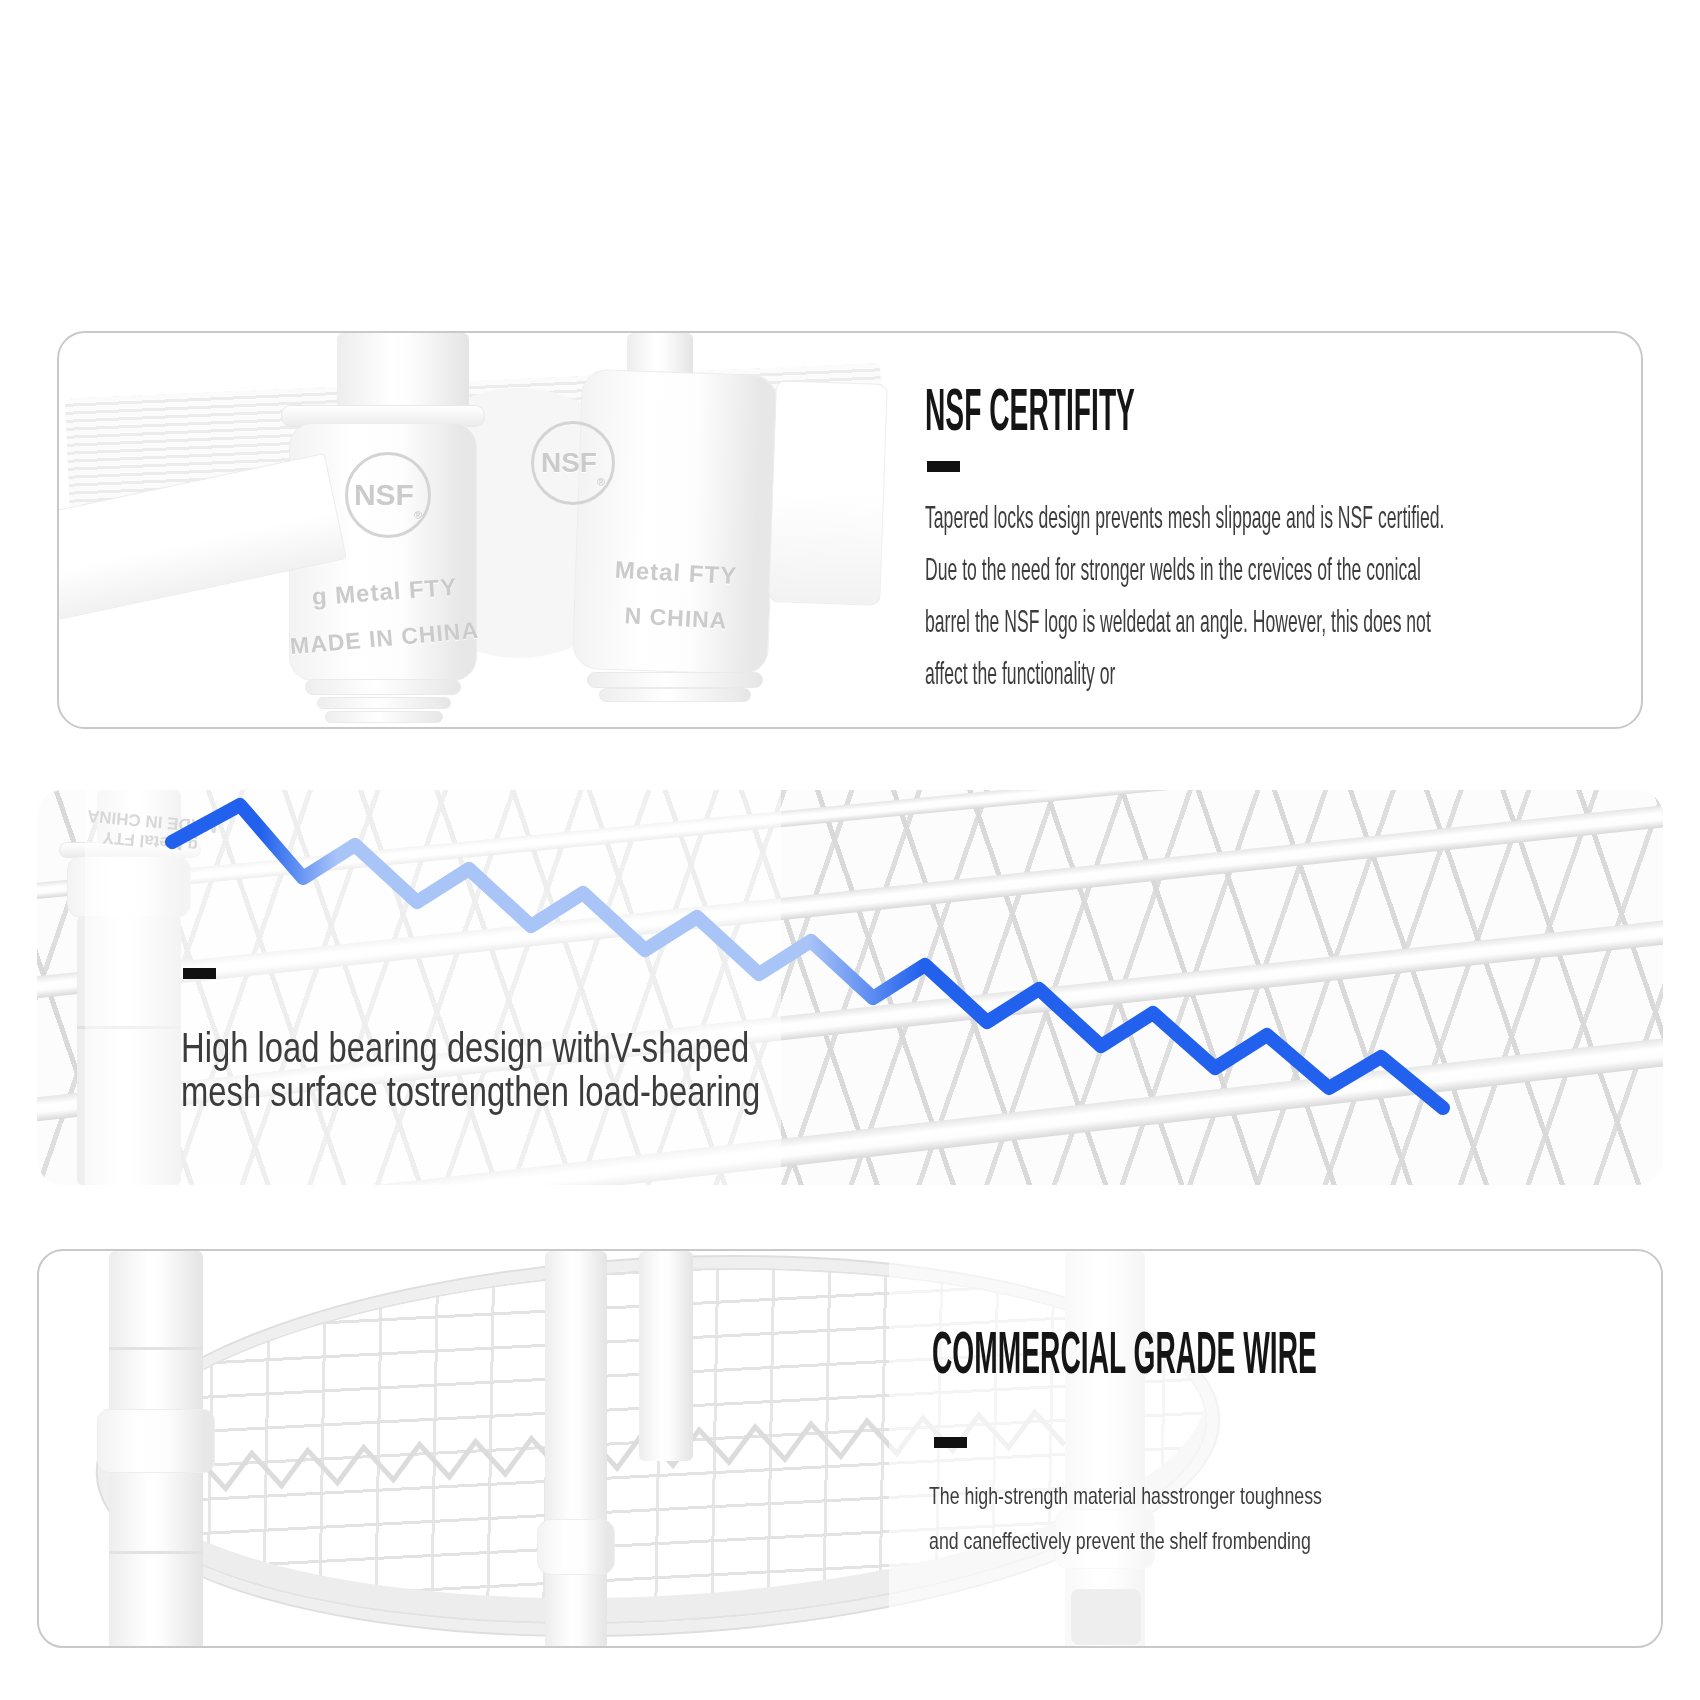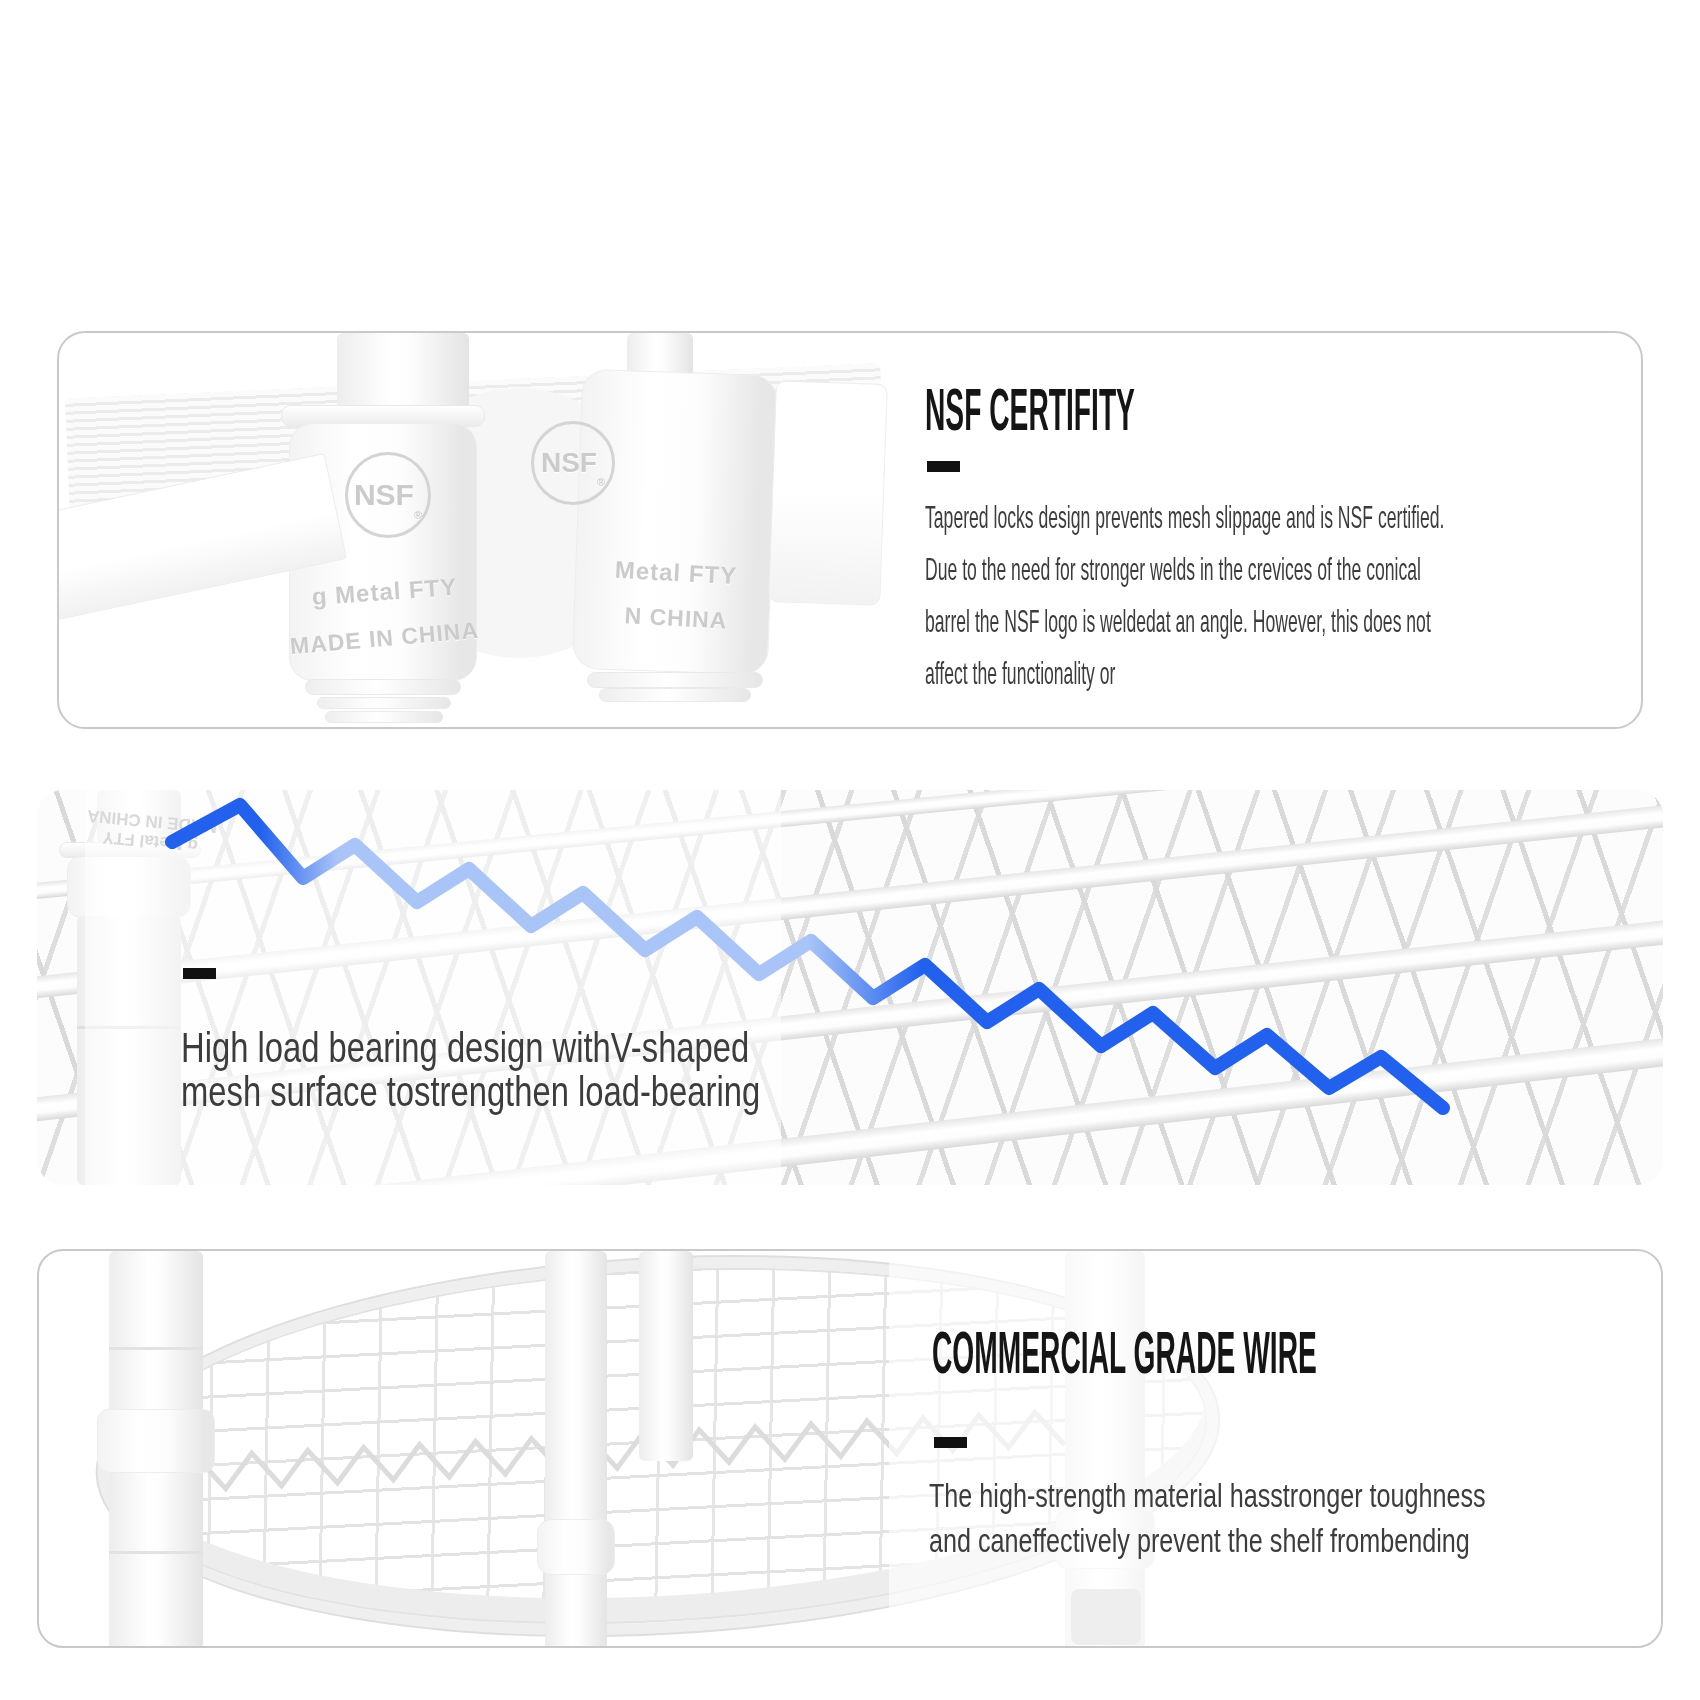--- a/index.html
+++ b/index.html
@@ -37,21 +37,21 @@
   .hx{transform:scaleX(.47);}
   .b1x{transform:scaleX(.55);}
   .b2x{transform:scaleX(.78);}
   .b3x{transform:scaleX(.74);}
   .sec-heading{position:absolute;font-weight:700;font-size:60px;color:var(--heading-black);line-height:1.0;white-space:nowrap;}
   .dash{position:absolute;width:33px;height:11px;background:#111;}
   .body-block{position:absolute;color:var(--body-gray);}
   .body-block .bl{display:flex;align-items:center;white-space:nowrap;}
   .body1 .bl{height:52px;font-size:32px;}
   .body2 .bl{height:44px;font-size:42px;}
-  .body3 .bl{height:45px;font-size:34px;}
+  .body3 .bl{height:45px;font-size:24px;}
 
   
   .photo1{position:absolute;left:0;top:0;width:830px;height:394px;overflow:hidden;}
   .stripe-band{left:8px;top:48px;width:816px;height:116px;transform:rotate(-2.5deg);
     background:repeating-linear-gradient(180deg,#fbfbfb 0 5px,#ececec 5px 8px);border-radius:6px;}
   .soft-disc{left:325px;top:55px;width:270px;height:270px;border-radius:50%;background:#f6f6f6;}
   .pole{background:linear-gradient(90deg,#ededed 0,#ffffff 42%,#fdfdfd 55%,#e4e4e4 100%);border-radius:6px;}
   .collar{background:linear-gradient(90deg,#f3f3f3 0,#ffffff 35%,#fdfdfd 60%,#e7e7e7 92%);
     border:1px solid #ededed;border-radius:24px;}
   .flange{background:linear-gradient(180deg,#ffffff,#ebebeb);border-radius:10px;border:1px solid #e9e9e9;}

